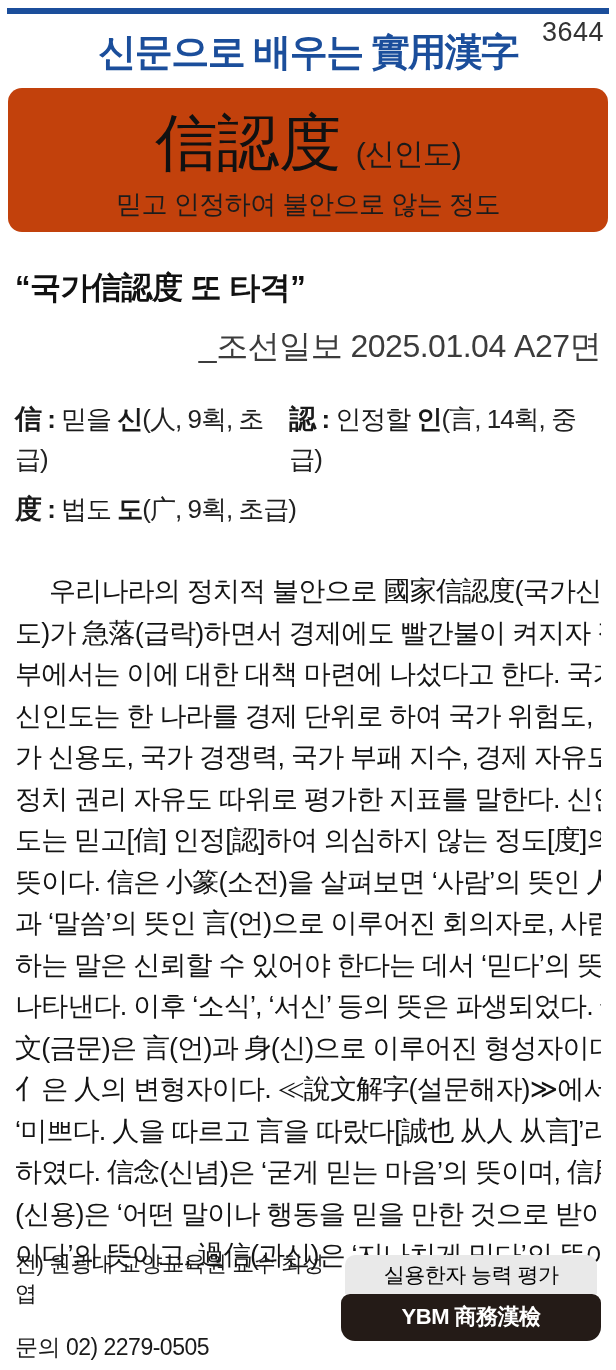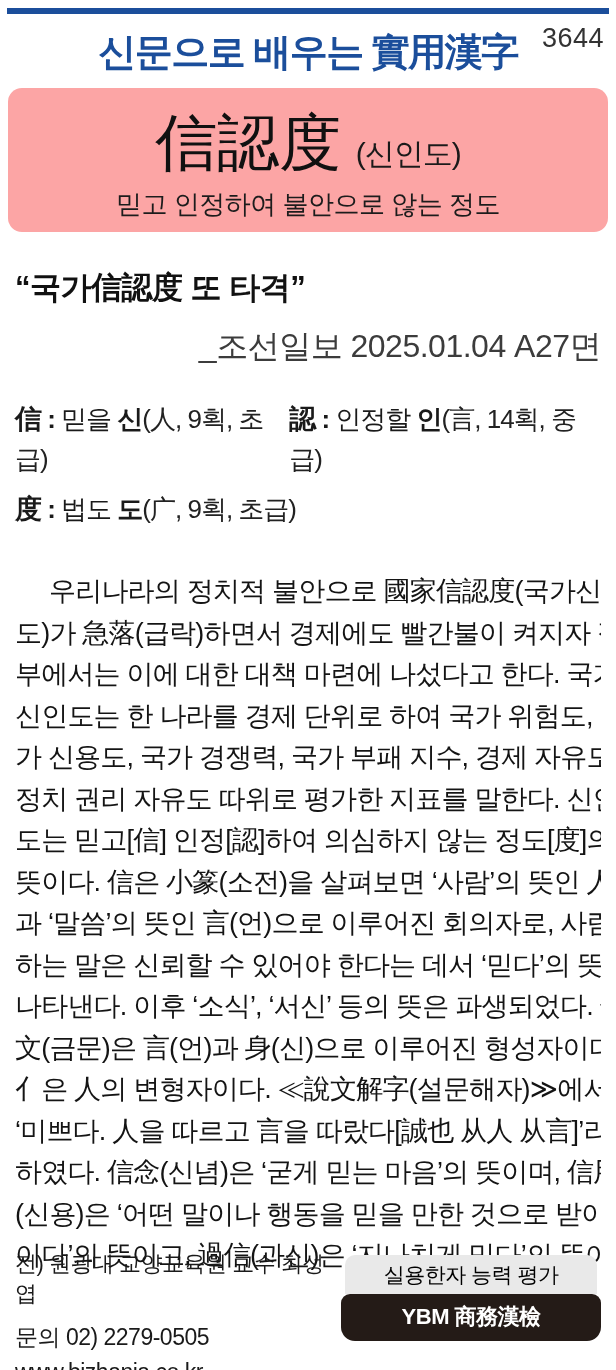--- a/index.html
+++ b/index.html
@@ -30,30 +30,30 @@
   .series-title {
     text-align: center;
     font-size: 38px;
     font-weight: 700;
     letter-spacing: -1.5px;
     color: #1b4e9b;
   }
   .issue-number {
     position: absolute;
     right: -3px;
-    bottom: 20px;
+    bottom: 26px;
     font-size: 27px;
     letter-spacing: 0.5px;
     color: #333333;
   }
 
   .word-box {
     margin: 14px -7px 0 -7px;
     height: 144px;
-    background: #fca5a5;
+    background: #c2410c;
     border-radius: 14px;
     text-align: center;
     padding-top: 24px;
   }
   .word-line { white-space: nowrap; }
   .word-hanja {
     font-family: "Liberation Serif", serif;
     font-size: 62px;
     line-height: 1.0;
     color: #111111;
@@ -119,21 +119,21 @@
   .footer {
     position: absolute;
     left: 15px; right: 15px;
     top: 1243px;
     display: flex;
     justify-content: space-between;
     align-items: flex-start;
   }
   .footer-left { font-size: 22px; letter-spacing: -0.5px; color: #1a1a1a; }
   .footer-author { margin-top: 6px; }
-  .footer-contact { margin-top: 13px; font-size: 23px; }
+  .footer-contact { margin-top: 23px; font-size: 23px; }
   .footer-website { margin-top: 6px; font-size: 23px; }
 
   .badge { width: 263px; margin-top: 12px; }
   .badge-top {
     margin: 0 4px;
     height: 39px;
     line-height: 39px;
     background: #e9e9e9;
     border-radius: 10px 10px 0 0;
     text-align: center;

